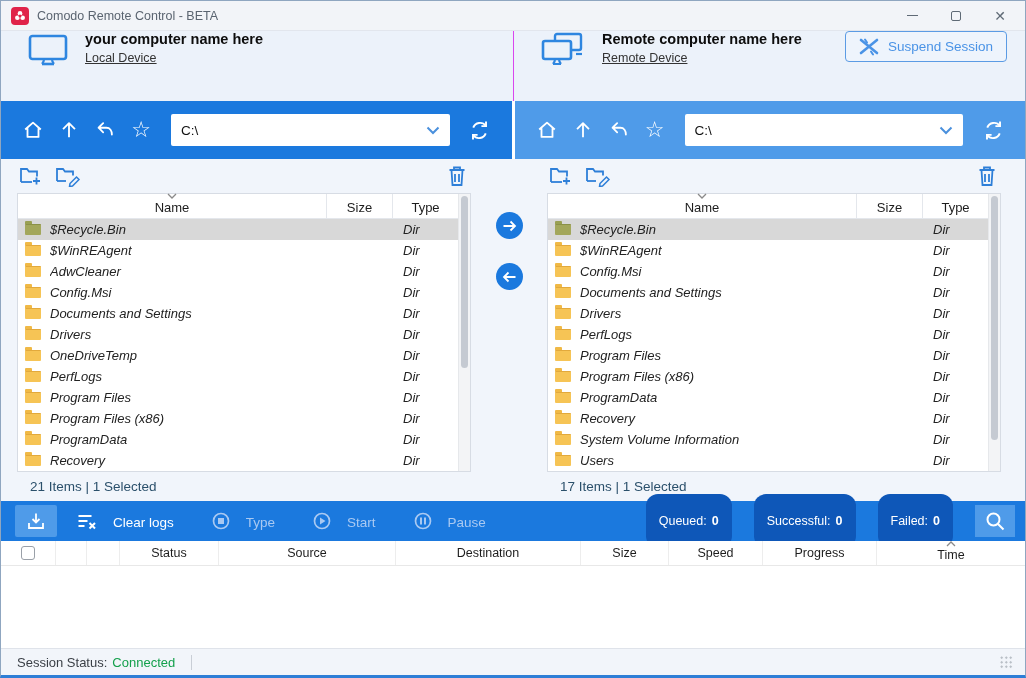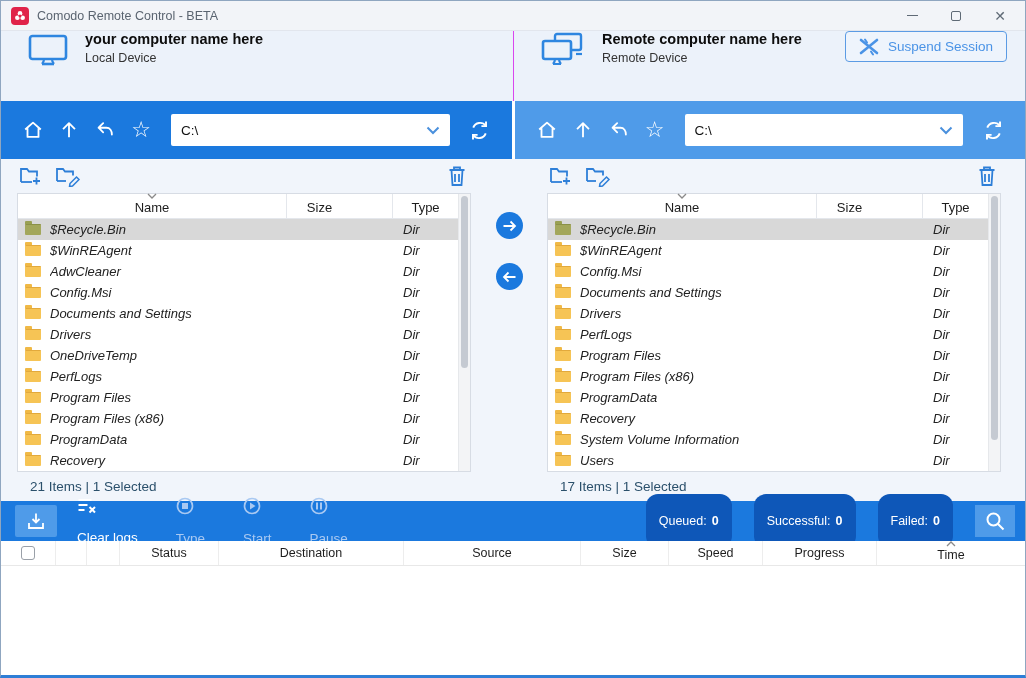--- a/index.html
+++ b/index.html
@@ -15,21 +15,21 @@
   .wc { border:none; background:none; color:#5f6a76; cursor:default; display:flex; align-items:center; justify-content:center; width:14px; height:14px; }
   .wc-min i { display:block; width:11px; height:1.5px; background:#5f6a76; }
   .wc-max i { display:block; width:10px; height:10px; border:1.4px solid #5f6a76; border-radius:2px; }
   .wc-close { font-size:14px; }
 
   
   .device-row { height:70px; background:#ecf2fa; display:flex; flex:none; }
   .device { width:50%; display:flex; padding-left:26px; gap:16px; }
   .device.remote { border-left:1px solid #d946ef; }
   .dev-name { font-size:14.5px; font-weight:bold; color:#0d0d0d; }
-  .dev-type { font-size:12.5px; color:#333; margin-top:4px; }
+  .dev-type { font-size:12.5px; color:#333; margin-top:4px;text-decoration:underline; }
   .suspend-btn { margin-left:auto; margin-right:18px; height:31px; padding:0 13px; border:1px solid #5b9be4; border-radius:4px;
                  background:#eef4fc; color:#4a93e6; font-size:13.5px; display:flex; align-items:center; gap:9px; cursor:pointer; }
 
   
   .toolbars { display:flex; height:58px; background:#fff; gap:3px; flex:none; }
   .toolbar { flex:1; display:flex; align-items:center; padding:0 14px; }
   .toolbar.active { background:#1b79de; }
   .toolbar.inactive { background:#4f9be9; }
   .nav-btn { width:36px; height:36px; border:none; background:none; color:#fff; display:flex; align-items:center; justify-content:center; cursor:pointer; }
   .star-glyph { font-size:22px; line-height:1; color:#fff; }
@@ -39,21 +39,21 @@
 
   
   .panes { height:342px; background:#f1f5fb; display:flex; padding:3px 24px 0 16px; flex:none; }
   .pane { flex:1; display:flex; flex-direction:column; min-width:0; }
   .pane-actions { height:31px; display:flex; align-items:center; gap:12px; padding:2px 4px 5px 2px; }
   .icon-btn { border:none; background:none; padding:0; display:flex; align-items:center; cursor:pointer; color:#2e7fd8; }
   .spacer { flex:1; }
   .listwrap { flex:1; display:flex; background:#fff; border:1px solid #d7dce4; min-height:0; }
   .list { flex:1; display:flex; flex-direction:column; min-width:0; }
   .list-header { display:flex; height:25px; border-bottom:1px solid #e4e7ec; font-size:13px; color:#1d1d1d; flex:none; }
-  .lh-cell { display:flex; flex-direction:column; align-items:center; justify-content:flex-end; padding-bottom:3px; cursor:pointer; background:none; border:none; font-size:13px; color:#1d1d1d;margin-left:40px; }
+  .lh-cell { display:flex; flex-direction:column; align-items:center; justify-content:flex-end; padding-bottom:3px; cursor:pointer; background:none; border:none; font-size:13px; color:#1d1d1d; }
   .lh-name { flex:1; }
   .lh-size, .lh-type { width:66px; border-left:1px solid #e4e7ec; }
   .sort-chevron { color:#777; line-height:0; margin-bottom:1px; }
   .rows { flex:1; overflow:hidden;font-style:italic; }
   .frow { display:flex; align-items:center; height:21px; font-size:13px; color:#222; padding-left:7px; }
   .frow.sel { background:#d8d8d8; }
   .fold { width:16px; height:11px; background:#f6c455; border-top:1px solid #e2a93c; border-radius:1px; position:relative; margin-right:9px; flex:none; }
   .fold::before { content:""; position:absolute; top:-4px; left:0; width:7px; height:3px; background:#f0b946; border-radius:1px 1px 0 0; }
   .frow.sel .fold { background:#a3a75b; border-top-color:#8b9148; }
   .frow.sel .fold::before { background:#99a052; }
@@ -63,21 +63,21 @@
   .vscroll { width:12px; background:#f3f4f6; border-left:1px solid #e6e8eb; position:relative; flex:none; cursor:pointer; }
   .vthumb { position:absolute; left:2px; right:2px; background:#c5cad2; border-radius:4px; }
   .pane-status { height:29px; display:flex; align-items:center; padding-left:13px; color:#2b506b; font-size:13.5px; }
 
   .middle { width:76px; display:flex; flex-direction:column; align-items:center; padding-top:50px; gap:24px; flex:none; }
   .circle-btn { width:27px; height:27px; border-radius:50%; border:none; background:#1b79de; color:#fff; display:flex; align-items:center; justify-content:center; cursor:pointer; }
 
   
   .transferbar { height:40px; background:#1b79de; display:flex; align-items:center; padding:0 16px; gap:20px; color:#fff; flex:none; }
   .dl-btn { width:42px; height:32px; background:#4f9be9; border:none; border-radius:2px; display:flex; align-items:center; justify-content:center; cursor:pointer; color:#fff; margin-left:-2px; }
-  .tbtn { border:none; background:none; display:flex; align-items:flex-start; gap:16px; font-size:13.5px; color:#fff; cursor:pointer;flex-direction:column; }
+  .tbtn { border:none; background:none; display:flex; align-items:flex-end; gap:16px; font-size:13.5px; color:#fff; cursor:pointer; }
   .tbtn.disabled { color:#a9c9f2; cursor:default; }
   .tbtn.gap { margin-left:18px; }
   .badges { margin-left:auto; display:flex; align-items:center; gap:22px; }
   .badge { background:#0e57b8; border-radius:12px; padding:20px 13px; font-size:12.5px; display:flex; gap:5px; color:#fff; white-space:nowrap; }
   .badge b { font-weight:bold; }
   .search-btn { width:40px; height:32px; background:#4f9be9; border:none; display:flex; align-items:center; justify-content:center; cursor:pointer; margin-right:-6px; }
 
   
   .ttable-header { height:25px; display:flex; align-items:stretch; border-bottom:1px solid #e8e8e8; background:#fff; font-size:12.5px; color:#1d1d1d; flex:none; }
   .th { display:flex; align-items:center; justify-content:center; border-right:1px solid #ededed; flex:none; background:none; padding:0; font-size:12.5px; color:#1d1d1d; cursor:pointer; border-top:none; border-left:none; border-bottom:none; }
@@ -566,29 +566,35 @@
     </div>
   </div>
 
   <div class="ttable-header">
     <div class="th c0">
         <span class="hdr-checkbox"></span>
       </div>
     <div class="th c1"></div>
     <div class="th c2"></div>
     <button class="th c3">Status</button>
+    <button class="th c4">Source</button>
     <button class="th c5">Destination</button>
-    <button class="th c4">Source</button>
     <button class="th c6">Size</button>
     <button class="th c7">Speed</button>
     <button class="th c8">Progress</button>
     <button class="th c9">
       <span class="sort-chevron">
           <svg width="10" height="6" viewBox="0 0 10 6">
             <path d="M1 5 L5 1 L9 5" stroke="#8a8a8a" stroke-width="1.3" fill="none"></path>
           </svg>
         </span>
       <span>Time</span>
     </button>
   </div>
   <div class="ttable-body"></div>
 
+  <div class="statusbar">
+    <span>Session Status:</span>
+    <span class="sb-green">Connected</span>
+    <span class="sb-div"></span>
+    <span class="grip"></span>
+  </div>
 </div>
 
 </body></html>

